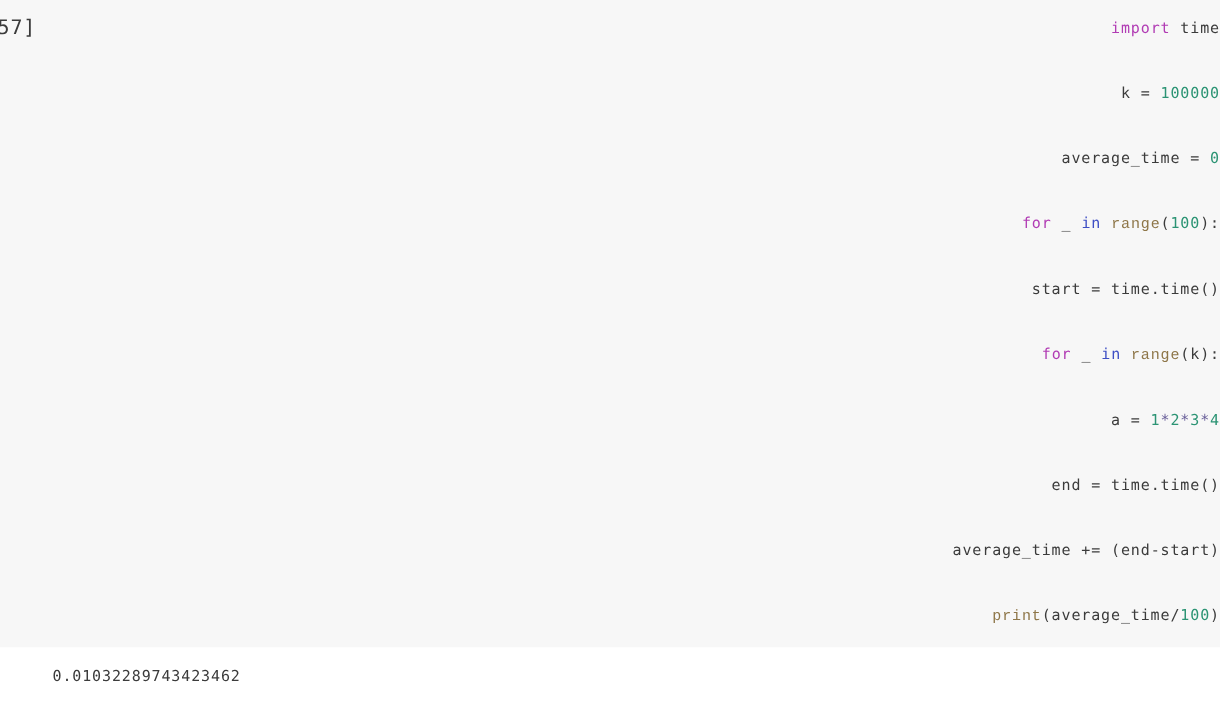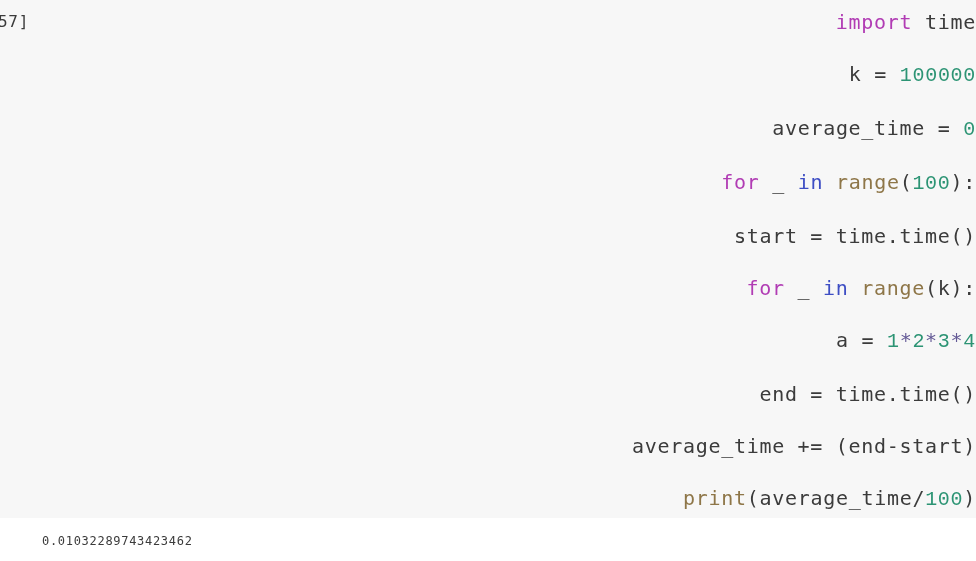--- a/index.html
+++ b/index.html
@@ -32,33 +32,33 @@
     font-size: 16px;
     line-height: 26px;
     letter-spacing: 0.7px;
     color: var(--fg);
     white-space: pre;
   }
   .code-editor {
     position: absolute;
     top: 9px; left: 42px;
     right: 0;
-    font-size: 20px;
+    font-size: 12px;
     line-height: 26px;
     letter-spacing: 0.7px;
     color: var(--fg);
     white-space: pre;
     cursor: text;
   }
   .code-line { min-height: 26px; }
   .tok-pl  { color: var(--fg); }
   .tok-kw  { color: var(--kw); }
   .tok-kw2 { color: var(--kw2); }
-  .tok-num { color: var(--num); font-family: Liberation Mono, monospace; }
-  .tok-bi  { color: var(--bi); }
+  .tok-num { color: var(--num); }
+  .tok-bi  { color: var(--bi); font-family: Liberation Mono, monospace; }
   .tok-op  { color: var(--op); }
   .output-area {
     position: absolute;
     top: 518px; left: 0;
     width: 976px; height: 43px;
     background: var(--bg-output);
   }
   .output-text {
     position: absolute;
     top: 10px; left: 42px;

